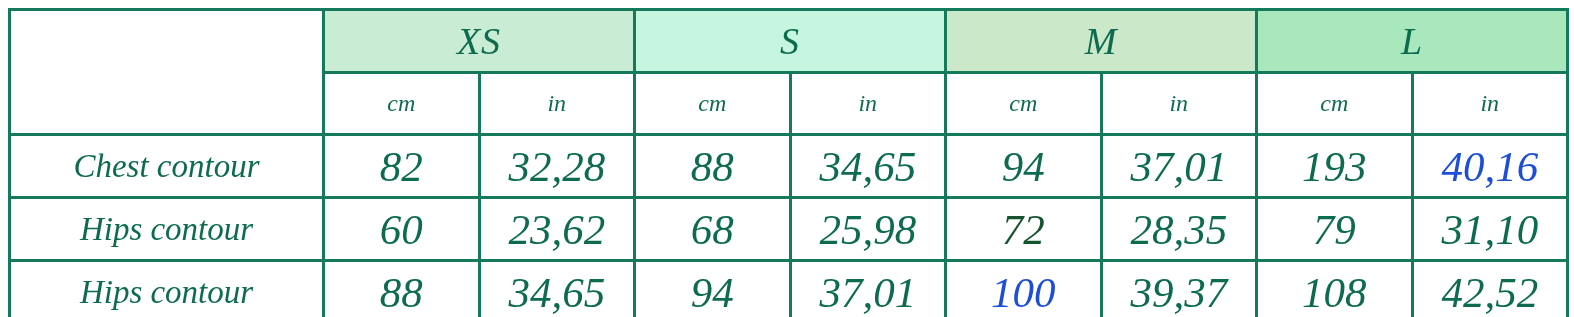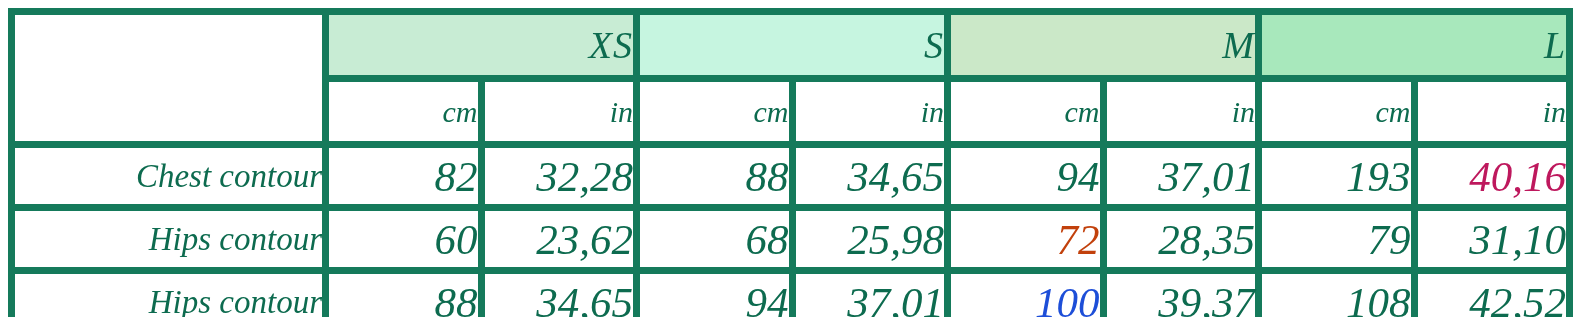--- a/index.html
+++ b/index.html
@@ -18,23 +18,23 @@
     position: absolute;
     left: 8px;
     top: 8px;
     width: 1558px;
     height: 302px;
     border-collapse: collapse;
     table-layout: fixed;
   }
 
   #size-chart td, #size-chart th {
-    border: 7px solid #000000;
+    border: 3px solid #000000;
     padding: 0;
-    text-align: right;
+    text-align: center;
     vertical-align: middle;
     color: #0d6b4f;
     font-style: italic;
     font-weight: normal;
     background: #ffffff;
   }
 
   
   .corner-cell {
     border-left: 4px solid #157a5b;
@@ -53,21 +53,21 @@
   .size-head.s  { background: #c6f5e0; }
   .size-head.m  { background: #cbe8c8; }
   .size-head.l  {
     background: #a8e8bc;
     border-right: 4px solid #157a5b;
   }
 
   
   .unit-head {
     height: 59px;
-    font-size: 30px;
+    font-size: 24px;
   }
   .unit-head.edge-right { border-right: 4px solid #157a5b; }
 
   
   .data-row { height: 63px; }
   .data-row.last td { border-bottom: 4px solid #157a5b; }
 
   .row-label {
     font-size: 33px;
     border-left: 4px solid #157a5b;
@@ -116,29 +116,29 @@
   <tbody>
     <tr class="data-row">
       <td class="row-label" style="border-color: rgb(21, 122, 91); color: rgb(13, 107, 79);">Chest contour</td>
       <td class="val" style="border-color: rgb(21, 122, 91); color: rgb(13, 107, 79);">82</td>
       <td class="val" style="border-color: rgb(21, 122, 91); color: rgb(13, 107, 79);">32,28</td>
       <td class="val" style="border-color: rgb(21, 122, 91); color: rgb(13, 107, 79);">88</td>
       <td class="val" style="border-color: rgb(21, 122, 91); color: rgb(13, 107, 79);">34,65</td>
       <td class="val" style="border-color: rgb(21, 122, 91); color: rgb(13, 107, 79);">94</td>
       <td class="val" style="border-color: rgb(21, 122, 91); color: rgb(13, 107, 79);">37,01</td>
       <td class="val" style="border-color: rgb(21, 122, 91); color: rgb(13, 107, 79);">193</td>
-      <td class="val edge-right" style="border-color: rgb(21, 122, 91); color: #be185d;">40,16</td>
+      <td class="val edge-right" style="border-color: rgb(21, 122, 91); color: #1d4ed8;">40,16</td>
     </tr>
     <tr class="data-row">
       <td class="row-label" style="border-color: rgb(21, 122, 91); color: rgb(13, 107, 79);">Hips contour</td>
       <td class="val" style="border-color: rgb(21, 122, 91); color: rgb(13, 107, 79);">60</td>
       <td class="val" style="border-color: rgb(21, 122, 91); color: rgb(13, 107, 79);">23,62</td>
       <td class="val italic" style="border-color: rgb(21, 122, 91); color: rgb(13, 107, 79);">68</td>
       <td class="val" style="border-color: rgb(21, 122, 91); color: rgb(13, 107, 79);">25,98</td>
-      <td class="val" style="border-color: rgb(21, 122, 91); color: #c2410c;">72</td>
+      <td class="val" style="border-color: rgb(21, 122, 91); color: #14532d;">72</td>
       <td class="val" style="border-color: rgb(21, 122, 91); color: rgb(13, 107, 79);">28,35</td>
       <td class="val" style="border-color: rgb(21, 122, 91); color: rgb(13, 107, 79);">79</td>
       <td class="val edge-right" style="border-color: rgb(21, 122, 91); color: rgb(13, 107, 79);">31,10</td>
     </tr>
     <tr class="data-row last">
       <td class="row-label" style="border-color: rgb(21, 122, 91); color: rgb(13, 107, 79);">Hips contour</td>
       <td class="val" style="border-color: rgb(21, 122, 91); color: rgb(13, 107, 79);">88</td>
       <td class="val" style="border-color: rgb(21, 122, 91); color: rgb(13, 107, 79);">34,65</td>
       <td class="val" style="border-color: rgb(21, 122, 91); color: rgb(13, 107, 79);">94</td>
       <td class="val" style="border-color: rgb(21, 122, 91); color: rgb(13, 107, 79);">37,01</td>

